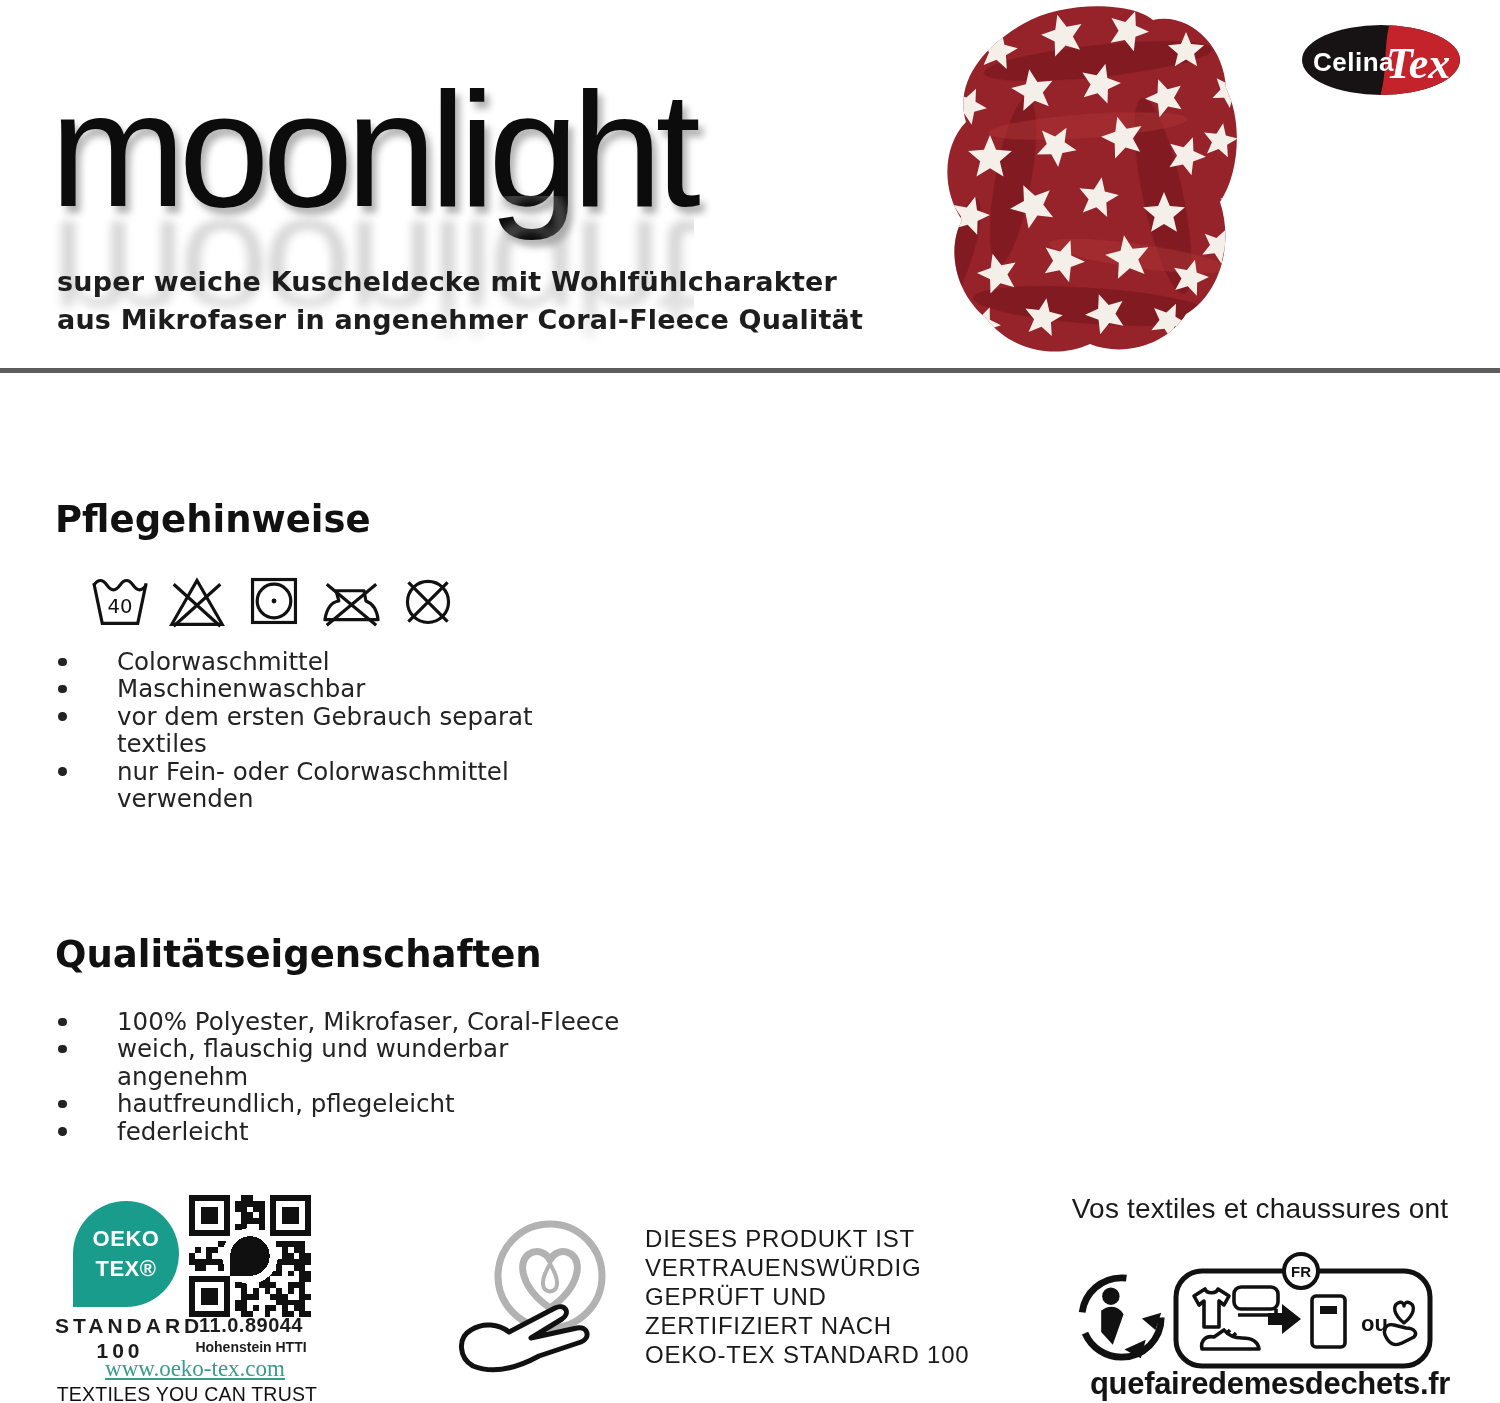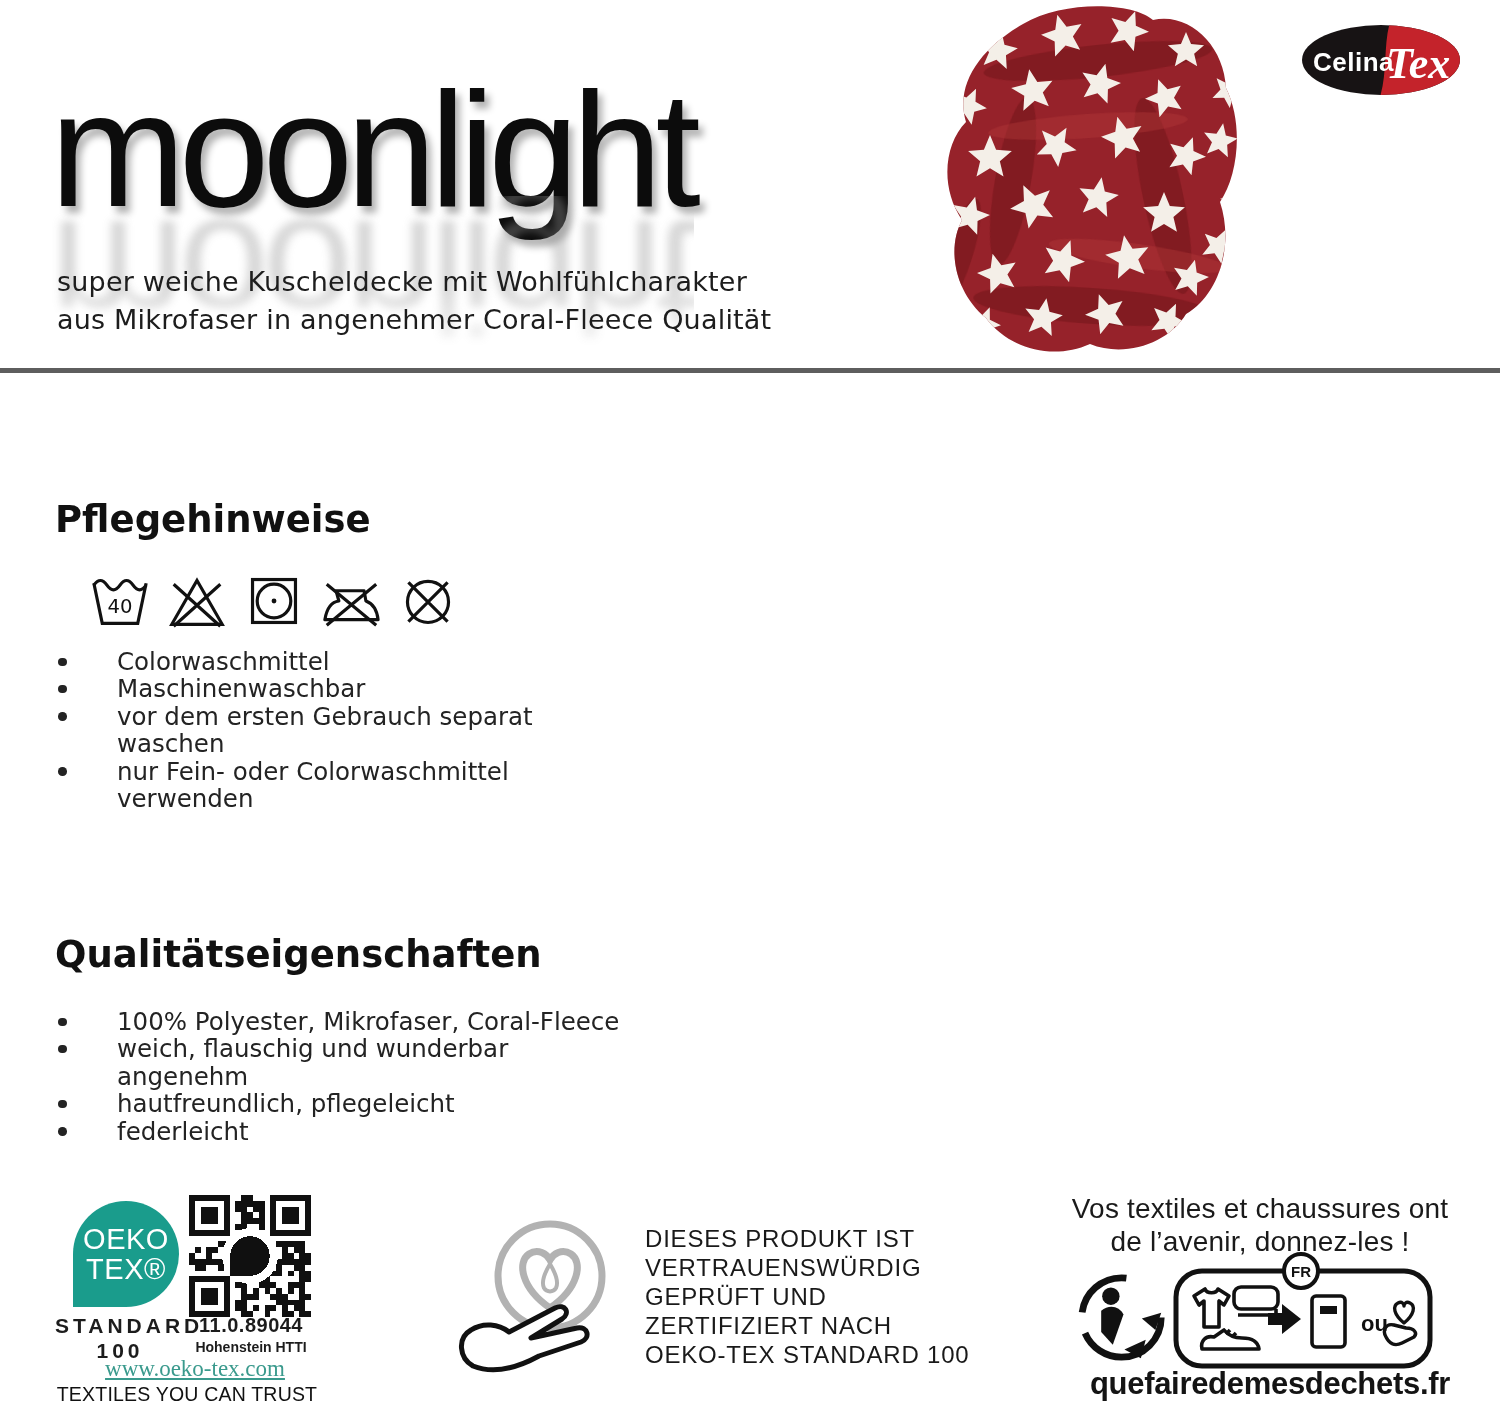--- a/index.html
+++ b/index.html
@@ -23,21 +23,21 @@
     font-family:"Liberation Sans", sans-serif;
     font-size:163px; line-height:1; font-weight:400; letter-spacing:-7px;
     color:#9a9a9a; white-space:nowrap;
     transform:scaleY(-1); filter:blur(4px); opacity:0.45;
     -webkit-mask-image:linear-gradient(to top, rgba(0,0,0,0.85) 55%, transparent 100%);
             mask-image:linear-gradient(to top, rgba(0,0,0,0.85) 55%, transparent 100%);
     pointer-events:none;
   }
   .subtitle {
     position:absolute; left:57px; top:263px;
-    font-size:27px; line-height:38px; color:#1d1d1d; letter-spacing:0.2px;
+    font-size:27px; line-height:38px; color:#1d1d1d; letter-spacing:0.2px;font-weight:bold;
   }
   .blanket-img { position:absolute; left:928px; top:6px; }
   .celinatex { position:absolute; left:1300px; top:24px; }
 
   .divider { position:absolute; left:0; top:368px; width:1500px; height:5px; background:#5e5e5e; }
 
   
   .sec-heading {
     position:absolute; left:55px;
     font-size:37px; font-weight:bold; color:#111; letter-spacing:0;
@@ -58,21 +58,21 @@
   }
 
   
   .oeko-block { position:absolute; left:55px; top:1193px; width:280px; font-family:"Liberation Sans", sans-serif; }
   .oeko-droplet {
     position:absolute; left:18px; top:8px; width:106px; height:106px;
     border-radius:52% 52% 52% 0; background:#1a9c8c;
     display:flex; flex-direction:column; align-items:center; justify-content:center;
   }
   .oeko-droplet .t {
-    color:#fff; font-weight:normal; font-size:29px; line-height:30px; letter-spacing:0.5px;
+    color:#fff; font-weight:bold; font-size:22px; line-height:30px; letter-spacing:0.5px;
   }
   .qr-wrap { position:absolute; left:134px; top:2px; width:122px; height:122px; }
   .qr-wrap svg { width:100%; height:100%; }
   .oeko-standard { position:absolute; left:0; top:120px; width:130px; text-align:center;
     font-weight:bold; color:#1c1c1c; font-size:21px; line-height:25px; letter-spacing:4px; }
   .oeko-certnum { position:absolute; left:130px; top:121px; width:132px; text-align:center; color:#1c1c1c; }
   .oeko-certnum .n { font-weight:bold; font-size:20px; line-height:23px; letter-spacing:0.5px; }
   .oeko-certnum .i { font-weight:bold; font-size:14px; line-height:20px; }
   .oeko-link { position:absolute; left:8px; top:163px; width:264px; text-align:center;
     font-family:"Liberation Serif", serif; font-size:23px; color:#3a9a8d; text-decoration:underline; }
@@ -204,21 +204,21 @@
     <svg width="64" height="56" viewBox="0 0 66 60" fill="none" stroke="#111" stroke-width="3.4">
       <circle cx="33" cy="31" r="22"></circle>
       <path d="M12,10 L54,52 M54,10 L12,52"></path>
     </svg>
   </div>
 
   <ul class="bullets" id="care-list">
     <li>Colorwaschmittel</li>
     <li>Maschinenwaschbar</li>
     <li>vor dem ersten Gebrauch separat
-waschen</li>
+textiles</li>
     <li>nur Fein- oder Colorwaschmittel
 verwenden</li>
   </ul>
 
   <h2 class="sec-heading" id="quality-heading">Qualitätseigenschaften</h2>
 
   <ul class="bullets" id="quality-list">
     <li>100% Polyester, Mikrofaser, Coral-Fleece</li>
     <li>weich, flauschig und wunderbar
 angenehm</li>
@@ -280,21 +280,20 @@
       <div>VERTRAUENSWÜRDIG</div>
       <div>GEPRÜFT UND</div>
       <div>ZERTIFIZIERT NACH</div>
       <div>OEKO-TEX STANDARD 100</div>
     </div>
   </div>
 
   <div class="recycle-block">
     <div class="recycle-head">
       <div>Vos textiles et chaussures ont</div>
-      <div>de l’avenir, donnez-les !</div>
     </div>
 
     <svg class="triman" width="92" height="92" viewBox="0 0 95 95" fill="none">
       <circle cx="47" cy="47" r="41" stroke="#111" stroke-width="7" stroke-dasharray="112 22 64 60"></circle>
       <g fill="#111" stroke="none">
         <circle cx="36" cy="25" r="9"></circle>
         <path d="M26,40 C34,33 45,35 49,44 L38,75 L26,62 Z"></path>
         <path d="M50,80 L72,70 L67,89 Z"></path>
         <path d="M68,48 L88,42 L82,60 Z"></path>
       </g>

